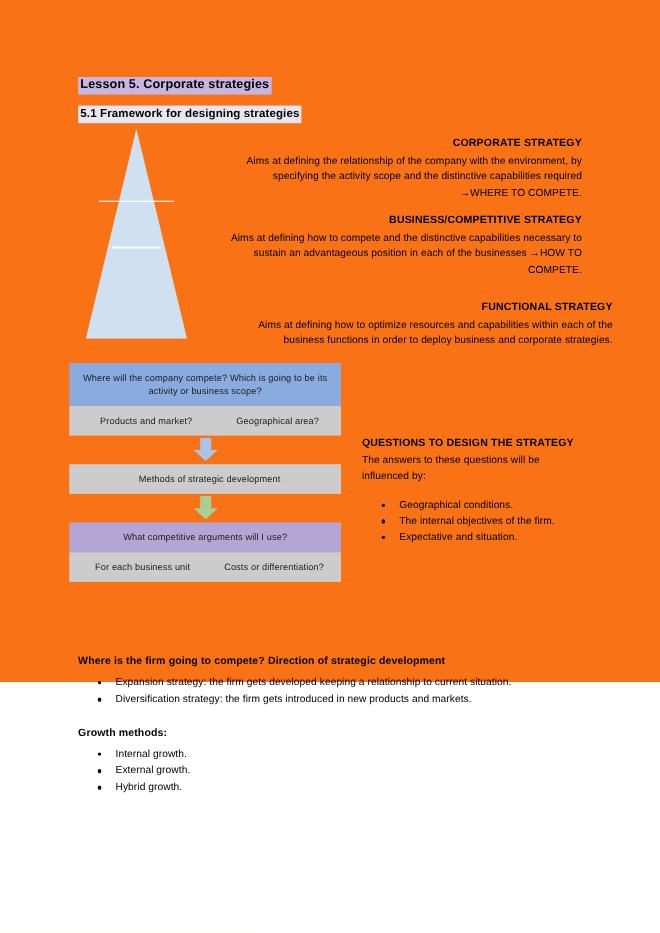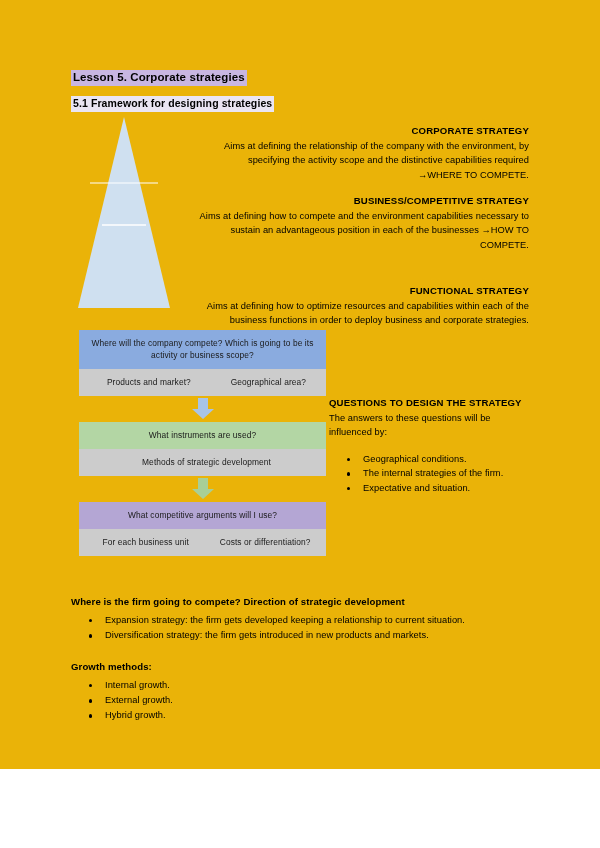--- a/index.html
+++ b/index.html
@@ -13,22 +13,22 @@
     position: relative;
     font-family: "Liberation Sans", sans-serif;
     color: #000000;
     overflow: hidden;
   }
 
   .page {
     position: absolute;
     top: 0; left: 0;
     width: 600px;
-    height: 769px;
-    background: #eab308;
+    height: 620px;
+    background: #f97316;
   }
 
   
   .doc-title {
     position: absolute;
     left: 71px;
     top: 70px;
     font-size: 11.5px;
     font-weight: bold;
     letter-spacing: 0.1px;
@@ -62,38 +62,38 @@
 
   
   .strategy-block {
     position: absolute;
     width: 352px;
     left: 177px;
     text-align: right;
   }
   .sb-1 { top: 124px; }
   .sb-2 { top: 194px; }
-  .sb-3 { top: 284px; }
+  .sb-3 { top: 273px; margin-left: 28px; }
 
   .sb-head {
     font-size: 9.6px;
     font-weight: bold;
     line-height: 14.5px;
     letter-spacing: 0.15px;
   }
   .sb-body {
     font-size: 9.3px;
     line-height: 14.5px;
     letter-spacing: 0.05px;
   }
 
   
   .flow {
     position: absolute;
-    left: 79px;
+    left: 63px;
     top: 330px;
     width: 247px;
   }
   .flow-box { width: 247px; }
   .flow-top {
     color: #1a1a1a;
     font-size: 8.4px;
     line-height: 12px;
     text-align: center;
     padding: 7px 10px 8px 10px;
@@ -207,21 +207,21 @@
 
   <div class="strategy-block sb-1">
     <div class="sb-head">CORPORATE STRATEGY</div>
     <div class="sb-body">Aims at defining the relationship of the company with the environment, by</div>
     <div class="sb-body">specifying the activity scope and the distinctive capabilities required</div>
     <div class="sb-body">→WHERE TO COMPETE.</div>
   </div>
 
   <div class="strategy-block sb-2">
     <div class="sb-head">BUSINESS/COMPETITIVE STRATEGY</div>
-    <div class="sb-body">Aims at defining how to compete and the environment capabilities necessary to</div>
+    <div class="sb-body">Aims at defining how to compete and the distinctive capabilities necessary to</div>
     <div class="sb-body">sustain an advantageous position in each of the businesses →HOW TO</div>
     <div class="sb-body">COMPETE.</div>
   </div>
 
   <div class="strategy-block sb-3">
     <div class="sb-head">FUNCTIONAL STRATEGY</div>
     <div class="sb-body">Aims at defining how to optimize resources and capabilities within each of the</div>
     <div class="sb-body">business functions in order to deploy business and corporate strategies.</div>
   </div>
 
@@ -238,23 +238,20 @@
       </div>
     </div>
 
     <div class="arrow">
       <svg width="24" height="22" viewBox="0 0 24 22" xmlns="http://www.w3.org/2000/svg">
         <polygon points="7,0 17,0 17,11 23,11 12,21 1,11 7,11" fill="#a8c4e8"></polygon>
       </svg>
     </div>
 
     <div class="flow-box">
-      <div class="flow-top green">
-        <div>What instruments are used?</div>
-      </div>
       <div class="flow-sub single">
         <span>Methods of strategic development</span>
       </div>
     </div>
 
     <div class="arrow">
       <svg width="24" height="22" viewBox="0 0 24 22" xmlns="http://www.w3.org/2000/svg">
         <polygon points="7,0 17,0 17,11 23,11 12,21 1,11 7,11" fill="#a8cf96"></polygon>
       </svg>
     </div>
@@ -270,21 +267,21 @@
     </div>
 
   </div>
 
   <div class="questions">
     <div class="q-head">QUESTIONS TO DESIGN THE STRATEGY</div>
     <div class="q-body">The answers to these questions will be</div>
     <div class="q-body">influenced by:</div>
     <ul class="bullets">
       <li>Geographical conditions.</li>
-      <li>The internal strategies of the firm.</li>
+      <li>The internal objectives of the firm.</li>
       <li>Expectative and situation.</li>
     </ul>
   </div>
 
   <div class="section sec-1">
     <div class="sec-head">Where is the firm going to compete? Direction of strategic development</div>
     <ul class="bullets tight">
       <li>Expansion strategy: the firm gets developed keeping a relationship to current situation.</li>
       <li>Diversification strategy: the firm gets introduced in new products and markets.</li>
     </ul>

